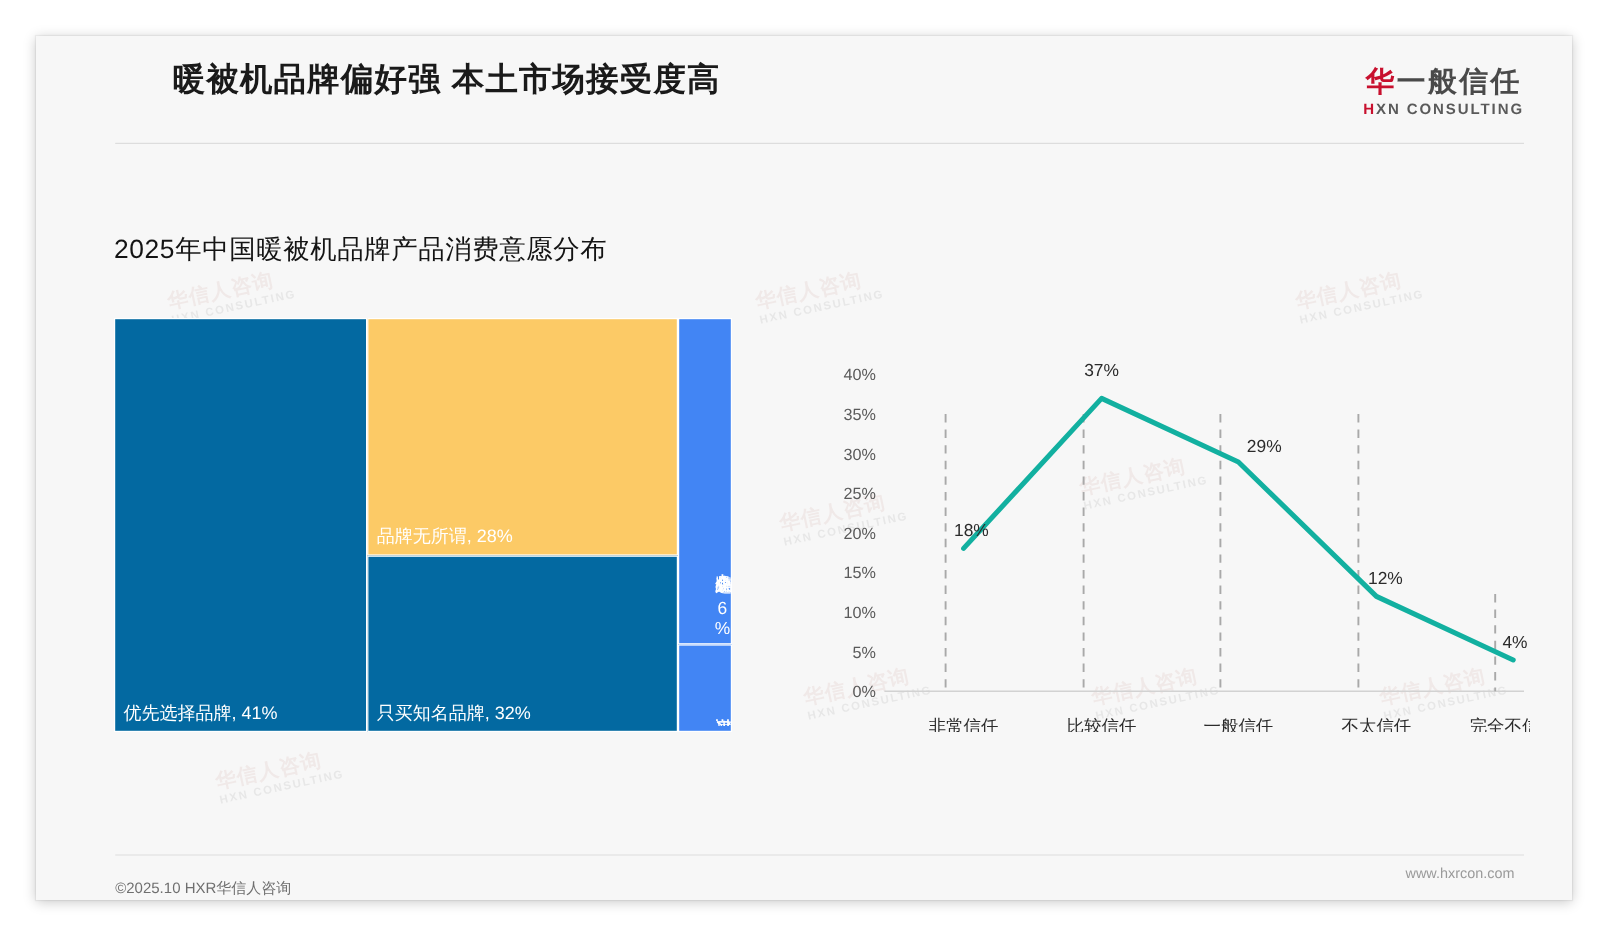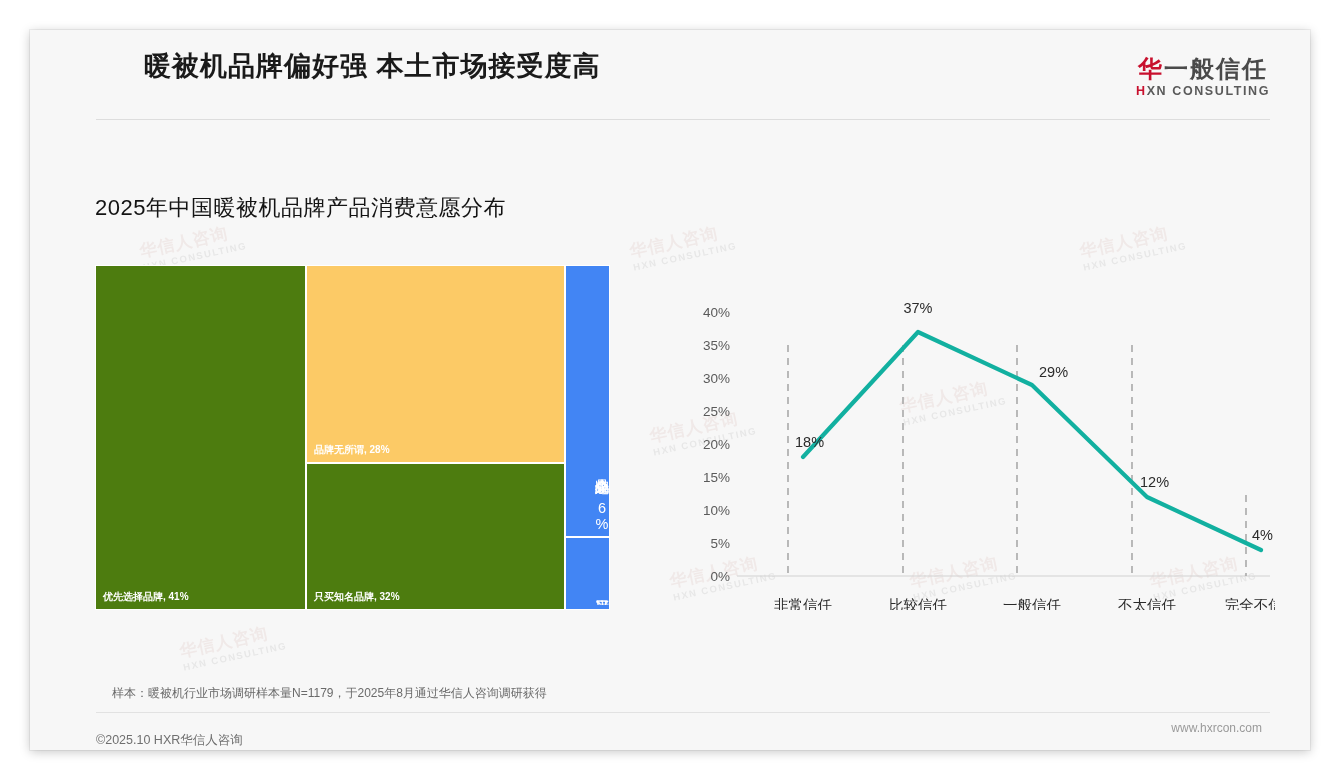--- a/index.html
+++ b/index.html
@@ -102,39 +102,39 @@
   .tm-cell {
     position: absolute;
     box-sizing: border-box;
     border: 1px solid #ffffff;
     overflow: hidden;
   }
   .tm-label {
     position: absolute;
     left: 7px; bottom: 5px;
     color: #ffffff;
-    font-size: 10px;
-    font-weight: bold;
+    font-size: 15px;
+    font-weight: normal;
     white-space: nowrap;
   }
   .tm-label-v {
     position: absolute;
     left: 0; right: 0;
     bottom: 4px;
     color: #ffffff;
     font-size: 14.5px;
     text-align: center;
     writing-mode: vertical-rl;
     text-orientation: upright;
     margin: 0 auto;
     max-height: 100%;
     overflow: hidden;
     line-height: 1.0;
   }
-  .tm-teal   { background: #4d7c0f; }
+  .tm-teal   { background: #0369a1; }
   .tm-yellow { background: #fcca66; }
   .tm-blue   { background: #4285f4; }
 
   
   #linechart {
     position: absolute;
     left: 625px; top: 235px;
     width: 620px; height: 345px;
   }
   #linechart svg { display: block; }
@@ -284,18 +284,17 @@
       <g>
         <text class="cat-label" x="148" y="345" text-anchor="middle">非常信任</text>
         <text class="cat-label" x="263" y="345" text-anchor="middle">比较信任</text>
         <text class="cat-label" x="377" y="345" text-anchor="middle">一般信任</text>
         <text class="cat-label" x="492" y="345" text-anchor="middle">不太信任</text>
         <text class="cat-label" x="606" y="345" text-anchor="middle">完全不信任</text>
       </g>
     </svg>
   </div>
 
-  <div id="footnote">样本：暖被机行业市场调研样本量N=1179，于2025年8月通过华信人咨询调研获得</div>
   <div id="footer-rule"></div>
   <div id="footer-left">©2025.10 HXR华信人咨询</div>
   <div id="footer-right">www.hxrcon.com</div>
 
 </div>
 
 </body></html>

